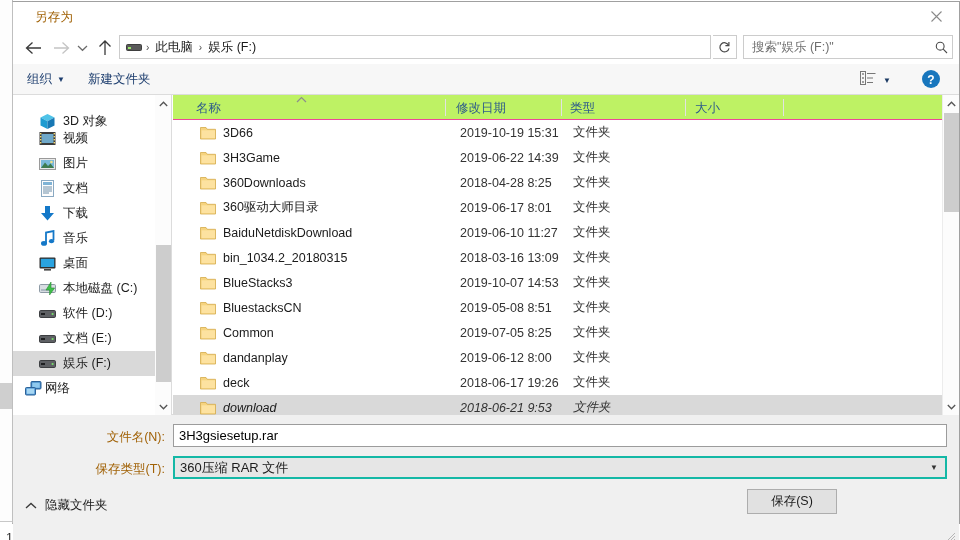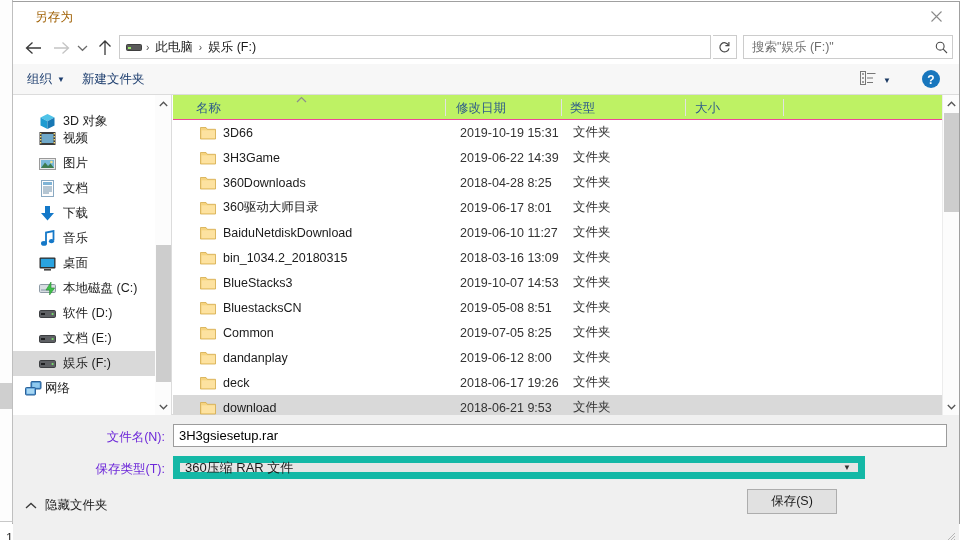--- a/index.html
+++ b/index.html
@@ -104,21 +104,21 @@
   
   .cmdbar {
     position: relative; height: 31px; background: #f7f7f7;
     border-bottom: 1px solid #dcdcdc;
   }
   .cmd-item {
     position: absolute; top: 7px; font-size: 12.5px; color: #1c3d6e;
     display: flex; align-items: center; gap: 5px;
   }
   .cmd-organize { left: 14px; }
-  .cmd-newfolder { left: 69px; font-family: Liberation Serif, serif; }
+  .cmd-newfolder { left: 75px; font-family: Liberation Serif, serif; }
   .cmd-caret { font-size: 8px; color: #1c3d6e; }
   .view-btn {
     position: absolute; right: 68px; top: 6px; height: 20px;
     display: flex; align-items: center; gap: 7px;
   }
   .help-btn {
     position: absolute; right: 18px; top: 5px; width: 20px; height: 20px;
   }
 
   
@@ -174,49 +174,49 @@
   }
   .sortmark {
     position: absolute; top: 0px; font-size: 9px; color: #7a7a7a;
   }
 
   .rows { position: absolute; left: 0; top: 25px; right: 0; bottom: 0; overflow: hidden; }
   .frow {
     position: relative; height: 25px; display: flex; align-items: center;
     font-size: 12.5px; color: #1b1b1b;
   }
-  .frow.hover { background: #d9d9d9; }
+  .frow.hover { background: #d9d9d9; font-style: italic; }
   .frow .foldericon {
     position: absolute; left: 27px; width: 16px; height: 14px;
   }
   .frow .fname { position: absolute; left: 50px; white-space: nowrap; }
   .frow .fdate { position: absolute; left: 287px; color: #333; white-space: nowrap; }
   .frow .ftype { position: absolute; left: 400px; color: #333; white-space: nowrap; }
   .frow .fsize { position: absolute; left: 525px; color: #333; }
 
   .listscroll {
     position: absolute; right: 0; top: 0; width: 17px; height: 320px;
     background: #fcfcfc; border-left: 1px solid #ececec;
   }
 
   
   .fields { position: relative; height: 70px; background: #f0f0f0; }
   .flabel {
-    position: absolute; font-size: 12.5px; color: #6d28d9; text-align: right; width: 110px;
+    position: absolute; font-size: 12.5px; color: #a16207; text-align: right; width: 110px;
   }
   .fname-label { left: 42px; top: 14px; }
   .ftype-label { left: 42px; top: 46px; }
   .fnameinput {
     position: absolute; left: 160px; top: 9px; width: 774px; height: 23px;
     border: 1px solid #9c9c9c; background: #fff;
     font-family: inherit; font-size: 13px; color: #000; padding: 0 5px; outline: none;
   }
   .ftypeselect {
-    position: absolute; left: 160px; top: 41px; width: 692px; height: 23px;
-    border: 7px solid #14b8a6; background: #e6e6e6;
+    position: absolute; left: 160px; top: 41px; width: 774px; height: 23px;
+    border: 2px solid #14b8a6; background: #e6e6e6;
     display: flex; align-items: center; padding: 0 5px;
     font-size: 13px; color: #1b1b1b;
   }
   .ftypeselect .selcaret {
     position: absolute; right: 7px; font-size: 8px; color: #333;
   }
 
   
   .footer { position: relative; height: 58px; background: #f0f0f0; }
   .hidefolders {

